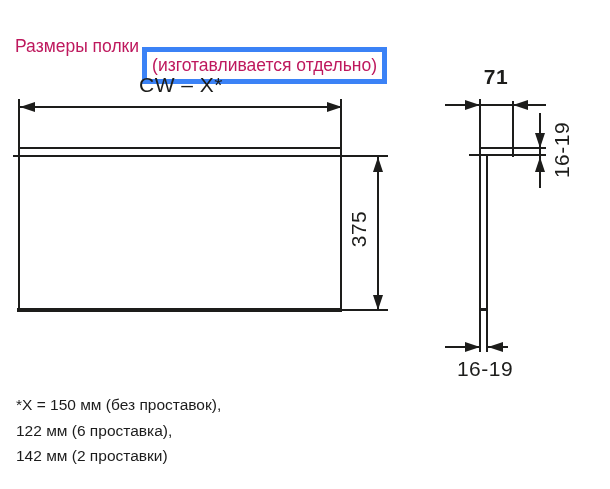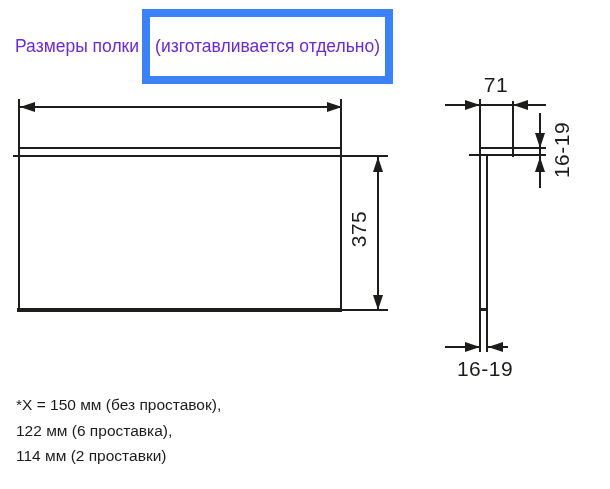--- a/index.html
+++ b/index.html
@@ -22,59 +22,60 @@
   .ar-d{border-width:15px 5px 0 5px;border-top-color:#1d1d1b;}
   
   .dim{
     position:absolute;font-size:21px;color:#1d1d1b;text-align:center;
     letter-spacing:0.5px;white-space:nowrap;
   }
   .rot{transform:rotate(-90deg);transform-origin:center center;}
   
   .title{
     position:absolute;left:15px;top:9px;display:flex;align-items:center;
-    font-size:17.5px;color:#6d28d9;white-space:nowrap;text-align:center;
+    font-size:17.5px;color:#be185d;white-space:nowrap;text-align:center;
   }
   .title .prefix{margin-right:3px;}
   .hlbox{
-    border:8px solid #3b82f6;padding:19px 5px;display:inline-block;
+    border:5px solid #3b82f6;padding:3px 5px;display:inline-block;margin-top:38px;
   }
   
   .footnote{
     position:absolute;left:16px;top:392px;font-size:15.5px;
     line-height:25.5px;color:#1c1c1c;
   }
 </style>
 </head>
 <body>
 
 <div class="abs" style="left:0;top:0;width:610px;height:489px;">
 
   <div class="title">
     <span class="prefix">Размеры полки</span>
     <span class="hlbox"><span>(изготавливается отдельно)</span></span>
   </div>
 
+  <div class="dim" style="left:101px;top:73px;width:160px;">CW – X*</div>
   <div class="hline" style="left:20px;top:106px;width:322px;"></div>
   <div class="ar ar-l" style="left:20px;top:102px;"></div>
   <div class="ar ar-r" style="left:327px;top:102px;"></div>
 
   <div class="vline" style="left:18px;top:99px;height:212px;"></div>
   <div class="vline" style="left:340px;top:99px;height:212px;"></div>
   <div class="hline" style="left:18px;top:147px;width:324px;"></div>
   <div class="hline" style="left:13px;top:155px;width:375px;"></div>
   <div class="hline thick" style="left:17px;top:308px;width:325px;"></div>
   <div class="hline thin" style="left:342px;top:309px;width:46px;"></div>
 
   <div class="vline" style="left:377px;top:157px;height:153px;"></div>
   <div class="ar ar-u" style="left:373px;top:157px;"></div>
   <div class="ar ar-d" style="left:373px;top:295px;"></div>
   <div class="dim rot" style="left:329px;top:217px;width:60px;height:24px;">375</div>
 
-  <div class="dim" style="left:466px;top:73px;width:60px;">71</div>
+  <div class="dim" style="left:466px;top:65px;width:60px;font-weight:bold;">71</div>
   <div class="hline" style="left:445px;top:104px;width:101px;"></div>
   <div class="ar ar-r" style="left:465px;top:100px;"></div>
   <div class="ar ar-l" style="left:513px;top:100px;"></div>
   <div class="vline" style="left:512px;top:101px;height:56px;"></div>
 
   <div class="vline" style="left:479px;top:99px;height:253px;"></div>
   <div class="hline" style="left:479px;top:147px;width:67px;"></div>
   <div class="hline" style="left:469px;top:154px;width:77px;"></div>
   <div class="vline" style="left:486px;top:154px;height:198px;"></div>
   <div class="hline" style="left:479px;top:308px;width:9px;height:3px;"></div>
@@ -86,16 +87,16 @@
 
   <div class="hline" style="left:445px;top:346px;width:35px;"></div>
   <div class="hline" style="left:488px;top:346px;width:20px;"></div>
   <div class="ar ar-r" style="left:465px;top:342px;"></div>
   <div class="ar ar-l" style="left:488px;top:342px;"></div>
   <div class="dim" style="left:450px;top:357px;width:70px;">16-19</div>
 
   <div class="footnote">
     <div>*X = 150 мм (без проставок),</div>
     <div>122 мм (6 проставка),</div>
-    <div>114 мм (2 проставки)</div>
+    <div>142 мм (2 проставки)</div>
   </div>
 
 </div>
 
 </body></html>

